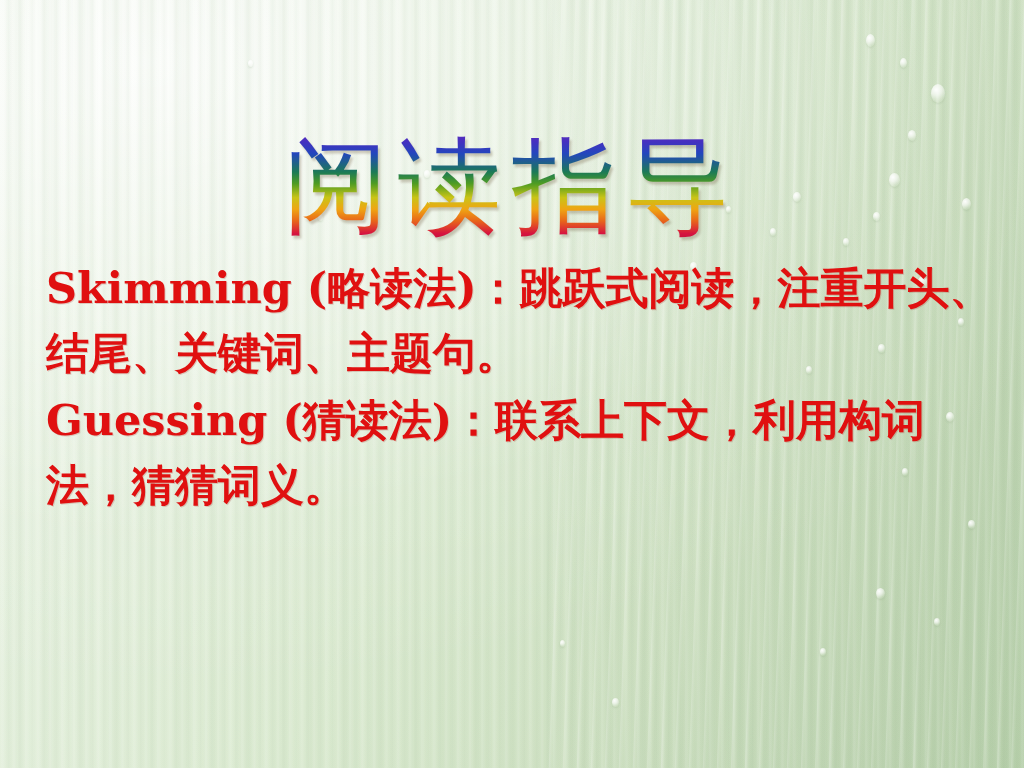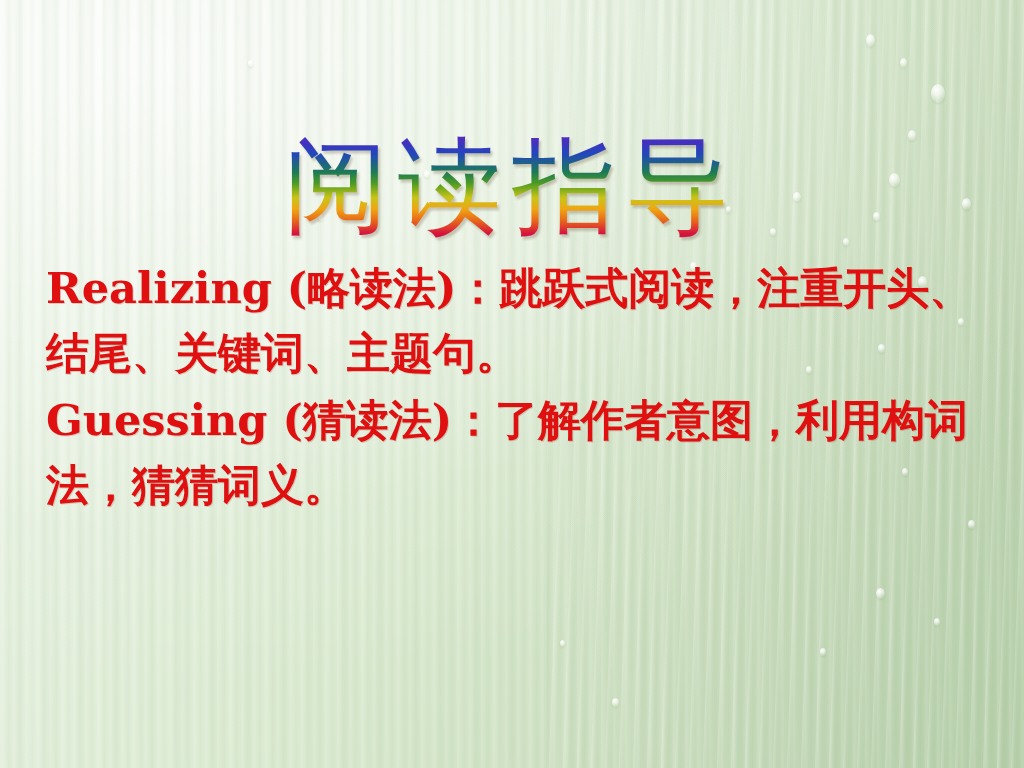--- a/index.html
+++ b/index.html
@@ -162,17 +162,17 @@
       <span class="drop" style="left: 424px; top: 170px; width: 6px; height: 8px;"></span>
       <span class="drop" style="left: 318px; top: 214px; width: 5px; height: 7px;"></span>
       <span class="drop" style="left: 248px; top: 60px; width: 5px; height: 7px;"></span>
     </div>
 
   <div id="title-wrap">
     <h1 id="slide-title">阅读指导</h1>
   </div>
 
   <div id="body-text">
-    <p class="para">Realizing (略读法)：跳跃式阅读，注重开头、结尾、关键词、主题句。</p>
-    <p class="para">Guessing (猜读法)：了解作者意图，利用构词法，猜猜词义。</p>
+    <p class="para">Skimming (略读法)：跳跃式阅读，注重开头、结尾、关键词、主题句。</p>
+    <p class="para">Guessing (猜读法)：联系上下文，利用构词法，猜猜词义。</p>
   </div>
 
 </div>
 
 </body></html>

